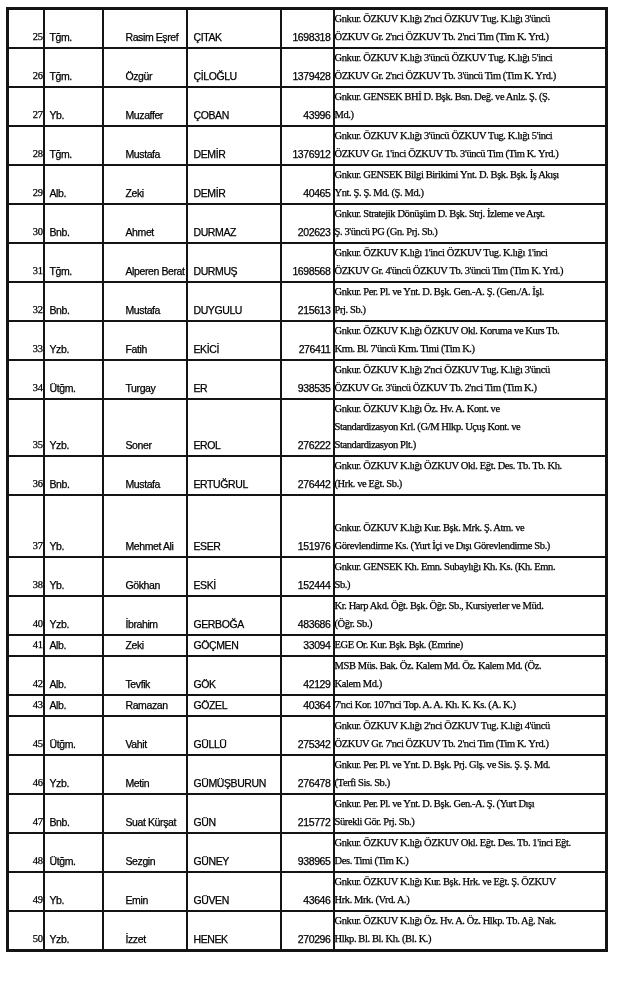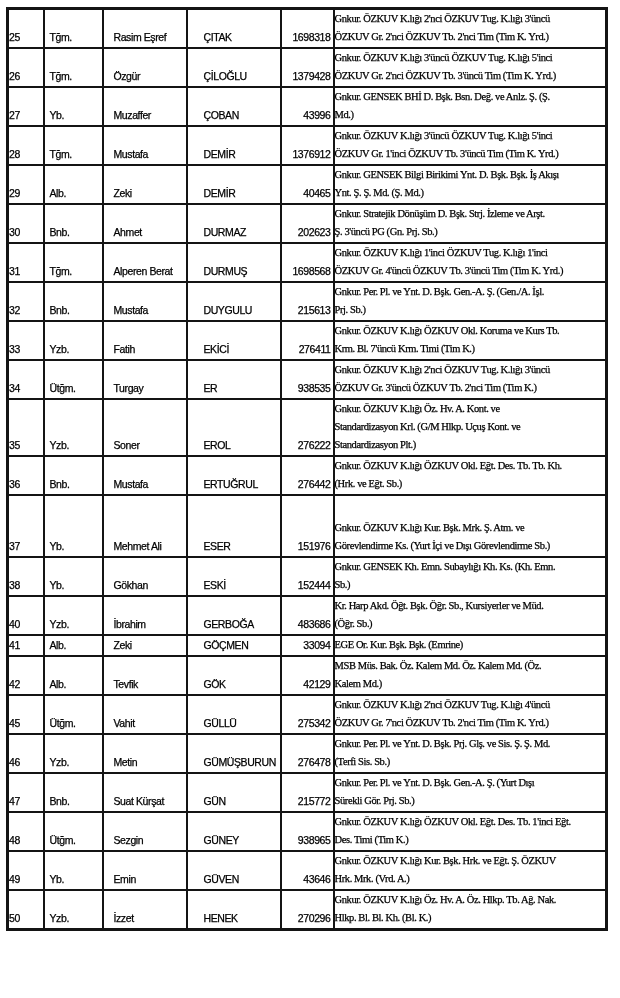--- a/index.html
+++ b/index.html
@@ -29,24 +29,24 @@
     border: 2px solid #141414;
     vertical-align: bottom;
     font-size: 10.5px;
     letter-spacing: -0.4px;
     line-height: 18px;
     padding: 0 0 1px 0;
     overflow: hidden;
     white-space: pre;
     -webkit-text-stroke: 0.25px #000;
   }
-  td.c-no   { text-align: left; }
+  td.c-no   { text-align: right; font-family: Liberation Serif, serif; }
   td.c-rank { padding-left: 5px; }
-  td.c-first{ padding-left: 10px; margin-left: 19px; }
-  td.c-last { padding-left: 16px; margin-top: 24px; }
+  td.c-first{ padding-left: 22px; margin-left: 19px; }
+  td.c-last { padding-left: 6px; margin-top: 24px; }
   td.c-id   { text-align: right; padding-right: 2px; margin-left: 18px; }
   td.c-desc { padding-right: 1px; font-family: Liberation Serif, serif; }
 </style>
 </head>
 <body>
 
 <div class="page">
   <table class="personnel">
     <colgroup>
       <col style="width:36px">
@@ -204,20 +204,28 @@
         <tr>
           <td class="c-no">42</td>
           <td class="c-rank">Alb.</td>
           <td class="c-first">Tevfik</td>
           <td class="c-last">GÖK</td>
           <td class="c-id">42129</td>
           <td class="c-desc">MSB Müs. Bak. Öz. Kalem Md. Öz. Kalem Md. (Öz.
 Kalem Md.)</td>
         </tr>
         <tr>
+          <td class="c-no">43</td>
+          <td class="c-rank">Alb.</td>
+          <td class="c-first">Ramazan</td>
+          <td class="c-last">GÖZEL</td>
+          <td class="c-id">40364</td>
+          <td class="c-desc">7'nci Kor. 107'nci Top. A. A. Kh. K. Ks. (A. K.)</td>
+        </tr>
+        <tr>
           <td class="c-no">45</td>
           <td class="c-rank">Ütğm.</td>
           <td class="c-first">Vahit</td>
           <td class="c-last">GÜLLÜ</td>
           <td class="c-id">275342</td>
           <td class="c-desc">Gnkur. ÖZKUV K.lığı 2'nci ÖZKUV Tug. K.lığı 4'üncü
 ÖZKUV Gr. 7'nci ÖZKUV Tb. 2'nci Tim (Tim K. Yrd.)</td>
         </tr>
         <tr>
           <td class="c-no">46</td>

